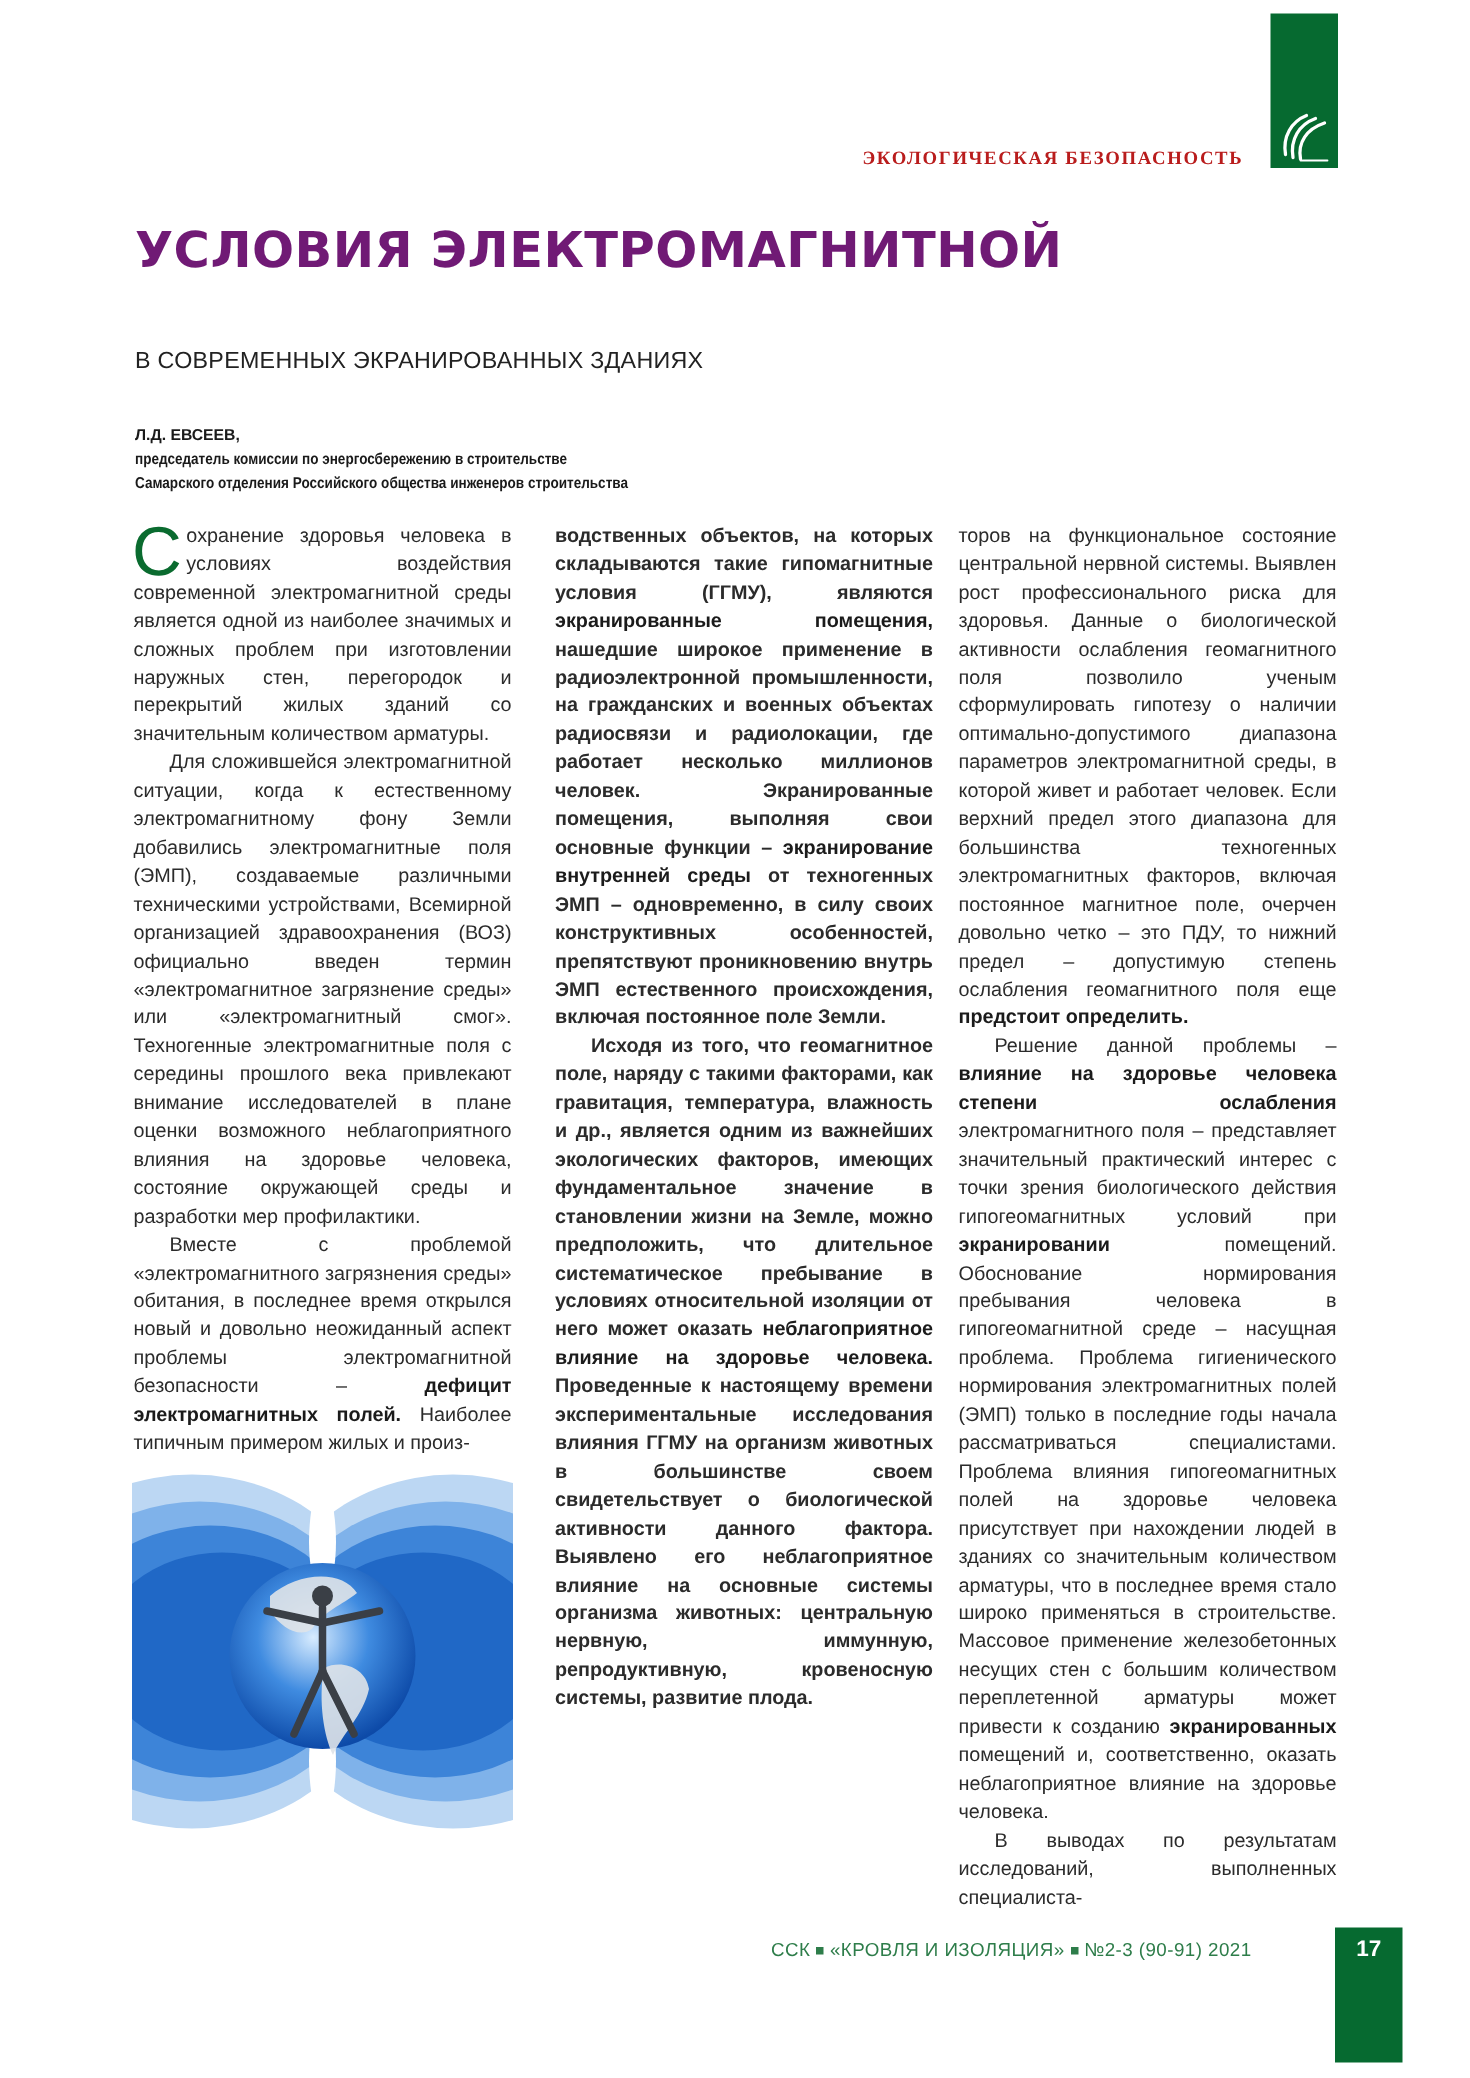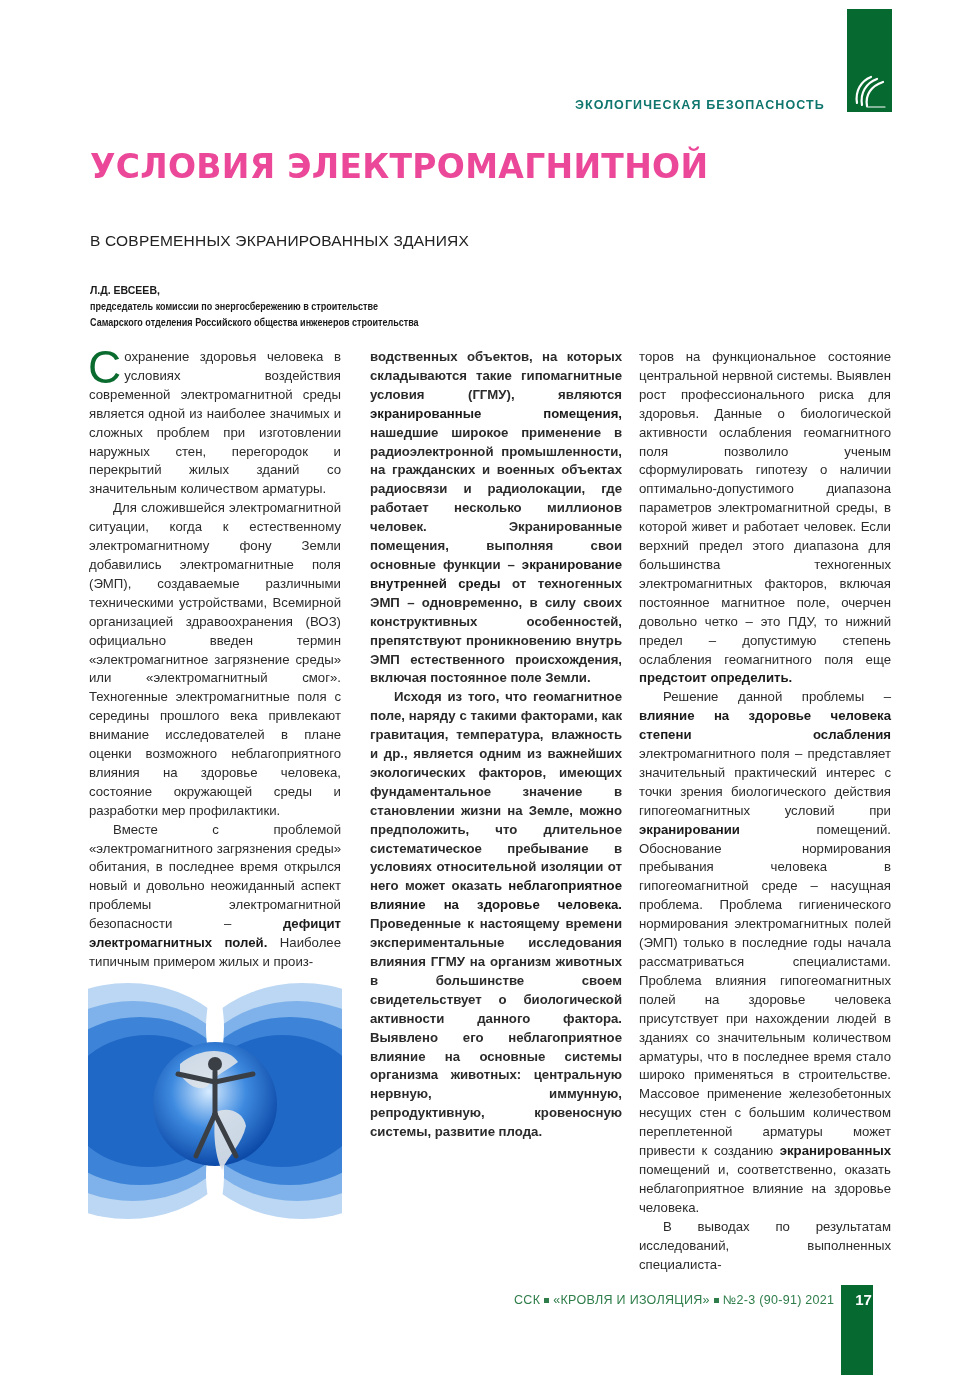--- a/index.html
+++ b/index.html
@@ -1,44 +1,44 @@
 <!DOCTYPE html>
 <html><head>
 <meta charset="utf-8">
 <style>
   html, body { margin: 0; padding: 0; background: #ffffff; }
   body { width: 980px; height: 1385px; position: relative; overflow: hidden; font-family: "Liberation Sans", sans-serif; color: #2a2a2a; }
 
   .top-bar { position: absolute; left: 847px; top: 9px; width: 45px; height: 103px; background: #066a30; }
   .logo { position: absolute; left: 6px; top: 54px; width: 34px; height: 46px; }
 
-  .section-label { position: absolute; left: 575px; top: 98px; font-size: 12.5px; font-weight: bold; letter-spacing: 1.1px; color: #0f766e; font-family: Liberation Sans, sans-serif; text-align: right; }
+  .section-label { position: absolute; left: 575px; top: 98px; font-size: 12.5px; font-weight: bold; letter-spacing: 1.1px; color: #b91c1c; font-family: Liberation Serif, serif; text-align: right; }
 
-  .title { position: absolute; left: 90px; top: 148px; margin: 0; font-family: "DejaVu Sans", sans-serif; font-weight: bold; font-size: 33px; line-height: 38px; color: #ec4899; letter-spacing: 0.3px; }
+  .title { position: absolute; left: 90px; top: 148px; margin: 0; font-family: "DejaVu Sans", sans-serif; font-weight: bold; font-size: 33px; line-height: 38px; color: #701a75; letter-spacing: 0.3px; }
   .subtitle { position: absolute; left: 90px; top: 232px; font-size: 15.5px; color: #222; letter-spacing: 0.2px; }
 
   .author { position: absolute; left: 90px; top: 282px; font-size: 10.5px; line-height: 16px; color: #1a1a1a; font-weight: bold; font-family: Liberation Sans, sans-serif; }
   .author .name { display: block; }
   .author .aff { display: block; font-weight: bold; transform: scaleX(0.86); transform-origin: left; white-space: nowrap; }
 
   .col { position: absolute; top: 348px; width: 252px; font-size: 13.2px; line-height: 18.9px; text-align: justify; color: #2b2b2b; hyphens: manual; }
   .col p { margin: 0; text-indent: 0; }
   .col p.ind { text-indent: 24px; }
   .col b { color: #1b1b1b; }
   .c1 { left: 89px; }
   .c2 { left: 370px; font-weight: bold; }
   .c3 { left: 639px; }
 
   .dropcap { float: left; font-size: 46px; line-height: 36px; color: #0a6b2f; margin: 1px 3px 0 -1px; font-family: "Liberation Sans", sans-serif; }
 
   .figure { position: absolute; left: 88px; top: 974px; width: 254px; height: 254px; overflow: hidden; background: #ffffff; }
 
   .footer-text { position: absolute; left: 514px; top: 1293px; font-size: 12.5px; color: #2e7d4a; letter-spacing: 0.3px; text-align: center; }
   .footer-text .sep { display: inline-block; width: 5px; height: 5px; background: #2e7d4a; vertical-align: middle; margin: 0 4px; }
-  .page-block { position: absolute; left: 841px; top: 1285px; width: 32px; height: 90px; background: #066a30; }
+  .page-block { position: absolute; left: 890px; top: 1285px; width: 45px; height: 90px; background: #066a30; }
   .page-num { position: absolute; left: 0; top: 6px; width: 45px; text-align: center; color: #ffffff; font-weight: bold; font-size: 15px; }
 </style>
 </head>
 <body>
 
 <div class="top-bar">
   <svg class="logo" viewBox="0 0 34 46">
     <g fill="none" stroke="#ffffff" stroke-width="2.2" stroke-linecap="round">
       <path d="M4 40 C2 28 8 18 18 14"></path>
       <path d="M9 42 C7 30 13 20 24 16"></path>

